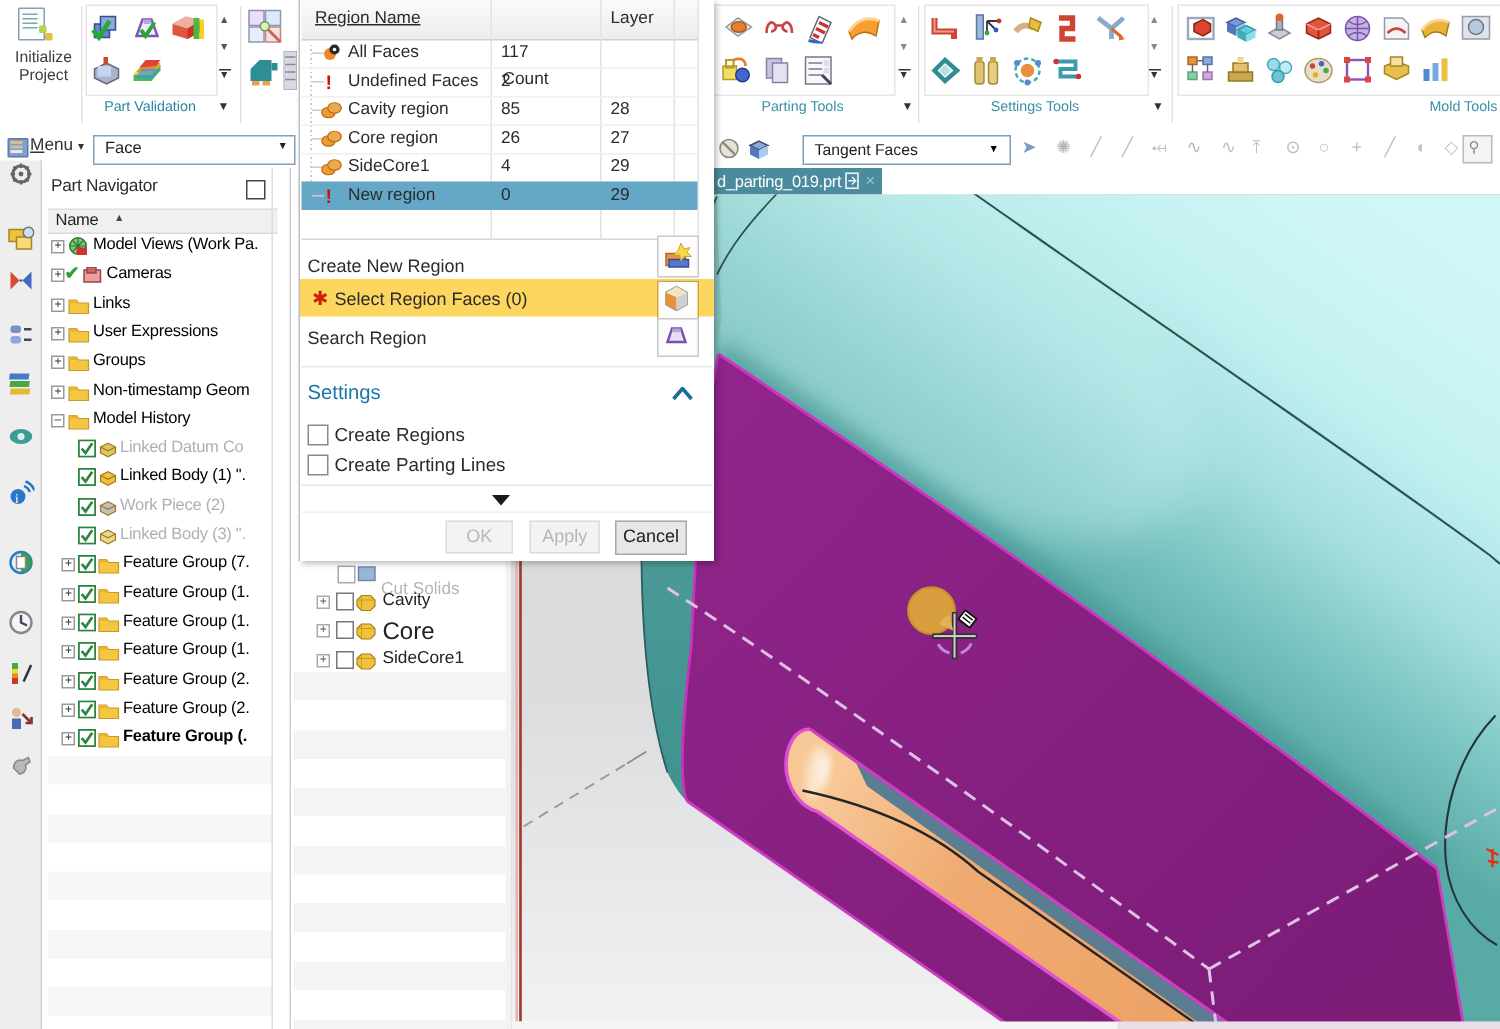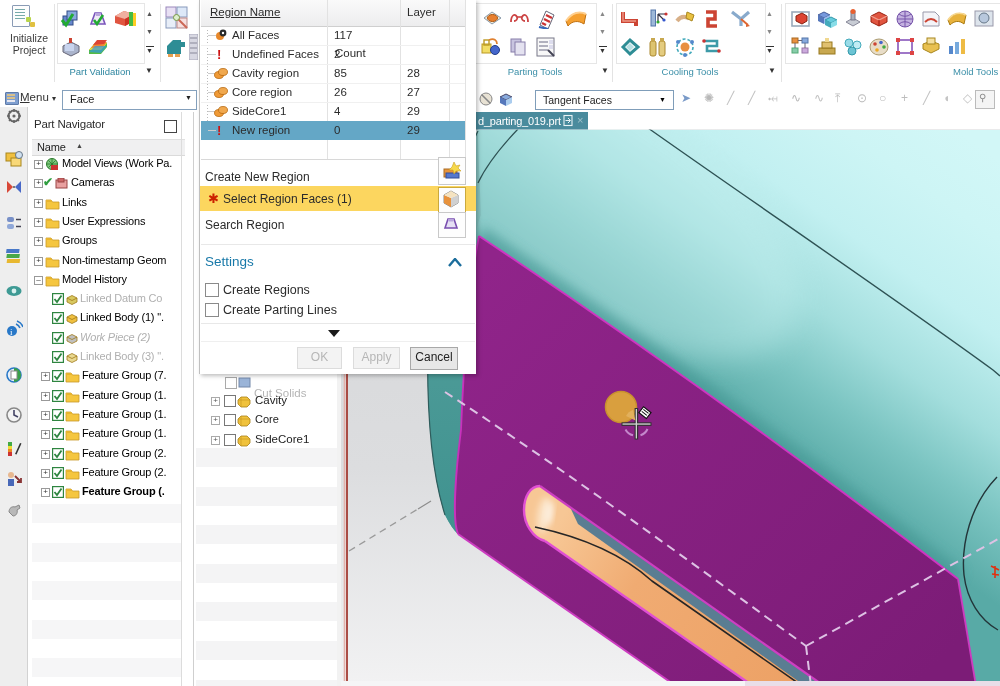--- a/index.html
+++ b/index.html
@@ -166,21 +166,21 @@
         <circle cx="18" cy="6" r="2" fill="#5588cc"></circle>
         <circle cx="4" cy="6" r="2" fill="#5588cc"></circle>
         <circle cx="11" cy="19" r="2" fill="#5588cc"></circle>
       </svg>
       <svg class="abs" style="left:701px;top:37px;" width="21" height="20" viewBox="0 0 21 20">
         <path d="M3 4 L16 4 L16 9 L6 9 L6 14 L18 14" stroke="#3d9aa8" stroke-width="2.6" fill="none"></path>
         <circle cx="3" cy="4" r="1.8" fill="#cc3333"></circle>
         <circle cx="18" cy="14" r="1.8" fill="#cc3333"></circle>
       </svg>
     </div>
-  <div class="txt" style="left:616px;top:66px;width:148px;text-align:center;font-size:9.5px;color:#3b8fa8;">Cooling Tools</div>
+  <div class="txt" style="left:616px;top:66px;width:148px;text-align:center;font-size:9.5px;color:#3b8fa8;">Settings Tools</div>
   <div class="txt" style="left:768px;top:66px;font-size:8px;color:#333;">▼</div>
   <div class="txt" style="left:766px;top:10px;font-size:7px;color:#888;">▲</div>
   <div class="txt" style="left:766px;top:28px;font-size:7px;color:#888;">▼</div>
   <div class="txt" style="left:766px;top:47px;font-size:7px;color:#333;">▼</div>
   <div class="abs" style="left:766px;top:46px;width:8px;height:1px;background:#333;"></div>
   <div class="abs" style="left:781px;top:4px;width:1px;height:78px;background:#e3e3e3;"></div>
 
   <div class="abs" style="left:785px;top:3px;width:215px;height:59px;border:1px solid #e6e6e6;border-right:none;"></div>
   <div id="mt-icons">
       <svg class="abs" style="left:790px;top:8px;" width="22" height="21" viewBox="0 0 22 21">
@@ -444,21 +444,21 @@
       </svg>
       <span class="txt" style="left:52px;top:199px;">Linked Body (1) ".</span>
       <svg width="12" height="12" style="position:absolute;left:24px;top:220px;">
         <rect x="0.5" y="0.5" width="11" height="11" fill="#fff" stroke="#2e8540" stroke-width="1.4"></rect>
         <path d="M2.5 6 L5 9 L9.5 2.5" fill="none" stroke="#2e8540" stroke-width="1.8"></path>
       </svg>
       <svg width="14" height="13" style="position:absolute;left:37px;top:220px;">
         <path d="M2 5 L7 2.5 L12 5 L12 9 L7 11.5 L2 9 Z" fill="#c0c0c0" stroke="#a07818" stroke-width="0.8"></path>
         <path d="M2 5 L7 7.5 L12 5" fill="none" stroke="#a07818" stroke-width="0.8"></path>
       </svg>
-      <span class="txt" style="left:52px;top:219px;color:#b0b0b0;font-style:italic;">Work Piece (2)</span>
+      <span class="txt" style="left:52px;top:219px;color:#b0b0b0;">Work Piece (2)</span>
       <svg width="12" height="12" style="position:absolute;left:24px;top:239px;">
         <rect x="0.5" y="0.5" width="11" height="11" fill="#fff" stroke="#2e8540" stroke-width="1.4"></rect>
         <path d="M2.5 6 L5 9 L9.5 2.5" fill="none" stroke="#2e8540" stroke-width="1.8"></path>
       </svg>
       <svg width="14" height="13" style="position:absolute;left:37px;top:239px;">
         <path d="M2 5 L7 2.5 L12 5 L12 9 L7 11.5 L2 9 Z" fill="#e8d890" stroke="#a07818" stroke-width="0.8"></path>
         <path d="M2 5 L7 7.5 L12 5" fill="none" stroke="#a07818" stroke-width="0.8"></path>
       </svg>
       <span class="txt" style="left:52px;top:238px;color:#b0b0b0;">Linked Body (3) ".</span>
       <span class="abs" style="left:13px;top:260px;width:7px;height:7px;border:1px solid #999;background:#fff;font-size:8px;line-height:6px;text-align:center;color:#333;">+</span>
@@ -556,21 +556,21 @@
         <path d="M1 6 L4 3 L10 3 L13 6 L13 10 L10 13 L4 13 L1 10 Z" fill="#f0c23c" stroke="#a88018" stroke-width="0.8"></path>
         <path d="M1 6 L13 6 M4 3 L4 13" stroke="#c89a20" stroke-width="0.7"></path>
       </svg>
       <span class="txt" style="left:61px;top:282px;font-size:11.5px;color:#222;">Cavity</span>
       <span class="abs" style="left:17px;top:304.3px;width:7px;height:7px;border:1px solid #aaa;background:#fff;font-size:8px;line-height:6px;text-align:center;color:#555;">+</span>
       <span class="abs" style="left:30px;top:302.3px;width:10px;height:10px;border:1px solid #777;background:#fff;"></span>
       <svg width="15" height="14" style="position:absolute;left:43px;top:301.3px;">
         <path d="M1 6 L4 3 L10 3 L13 6 L13 10 L10 13 L4 13 L1 10 Z" fill="#f0c23c" stroke="#a88018" stroke-width="0.8"></path>
         <path d="M1 6 L13 6 M4 3 L4 13" stroke="#c89a20" stroke-width="0.7"></path>
       </svg>
-      <span class="txt" style="left:61px;top:301.3px;font-size:11px;color:#222;">Core</span>
+      <span class="txt" style="left:61px;top:301.3px;font-size:16px;color:#222;">Core</span>
       <span class="abs" style="left:17px;top:323.6px;width:7px;height:7px;border:1px solid #aaa;background:#fff;font-size:8px;line-height:6px;text-align:center;color:#555;">+</span>
       <span class="abs" style="left:30px;top:321.6px;width:10px;height:10px;border:1px solid #777;background:#fff;"></span>
       <svg width="15" height="14" style="position:absolute;left:43px;top:320.6px;">
         <path d="M1 6 L4 3 L10 3 L13 6 L13 10 L10 13 L4 13 L1 10 Z" fill="#f0c23c" stroke="#a88018" stroke-width="0.8"></path>
         <path d="M1 6 L13 6 M4 3 L4 13" stroke="#c89a20" stroke-width="0.7"></path>
       </svg>
       <span class="txt" style="left:61px;top:320.6px;font-size:11.5px;color:#222;">SideCore1</span>
       <div class="abs" style="left:2px;top:336px;width:141px;height:19px;background:#f4f4f5;"></div>
       <div class="abs" style="left:2px;top:375px;width:141px;height:19px;background:#f4f4f5;"></div>
       <div class="abs" style="left:2px;top:413px;width:141px;height:19px;background:#f4f4f5;"></div>
@@ -782,21 +782,21 @@
   <div class="abs" style="left:238px;top:157px;width:26px;height:26px;border:1px solid #c9c9c9;background:#fdfdfd;">
     <svg width="24" height="24" viewBox="0 0 24 24" style="position:absolute;left:1px;top:1px;">
       <rect x="4" y="10" width="13" height="8" fill="#e8943a" stroke="#a96a20" stroke-width="1"></rect>
       <rect x="6" y="14" width="13" height="5" fill="#5577cc" stroke="#334e99" stroke-width="1"></rect>
       <path d="M14 3 l2 4 4 -1 -2 3 3 3 -5 0 -2 3 -1 -4 -4 0 3 -3 z" fill="#f6d84a" stroke="#caa020" stroke-width="0.6"></path>
     </svg>
   </div>
 
   <div class="abs" style="left:0px;top:186px;width:276px;height:25px;background:#fcd65f;"></div>
   <span class="txt" style="left:8px;top:191px;color:#cc2200;font-size:13px;">✱</span>
-  <span class="txt" style="left:23px;top:192px;font-size:12px;">Select Region Faces (1)</span>
+  <span class="txt" style="left:23px;top:192px;font-size:12px;">Select Region Faces (0)</span>
   <div class="abs" style="left:238px;top:187px;width:26px;height:24px;border:1px solid #caa93c;background:#fdfdfd;">
     <svg width="24" height="22" viewBox="0 0 24 22" style="position:absolute;left:0;top:0;">
       <path d="M5 7 L12 3 L19 7 L19 15 L12 19 L5 15 Z" fill="#f3f3f3" stroke="#888" stroke-width="1"></path>
       <path d="M5 7 L12 10 L12 19 L5 15 Z" fill="#e8923c"></path>
       <path d="M12 10 L19 7 L19 15 L12 19 Z" fill="#d0d0d0"></path>
       <path d="M5 7 L12 3 L19 7 L12 10 Z" fill="#f5e3c0"></path>
     </svg>
   </div>
 
   <span class="txt" style="left:5px;top:218px;font-size:12px;">Search Region</span>

